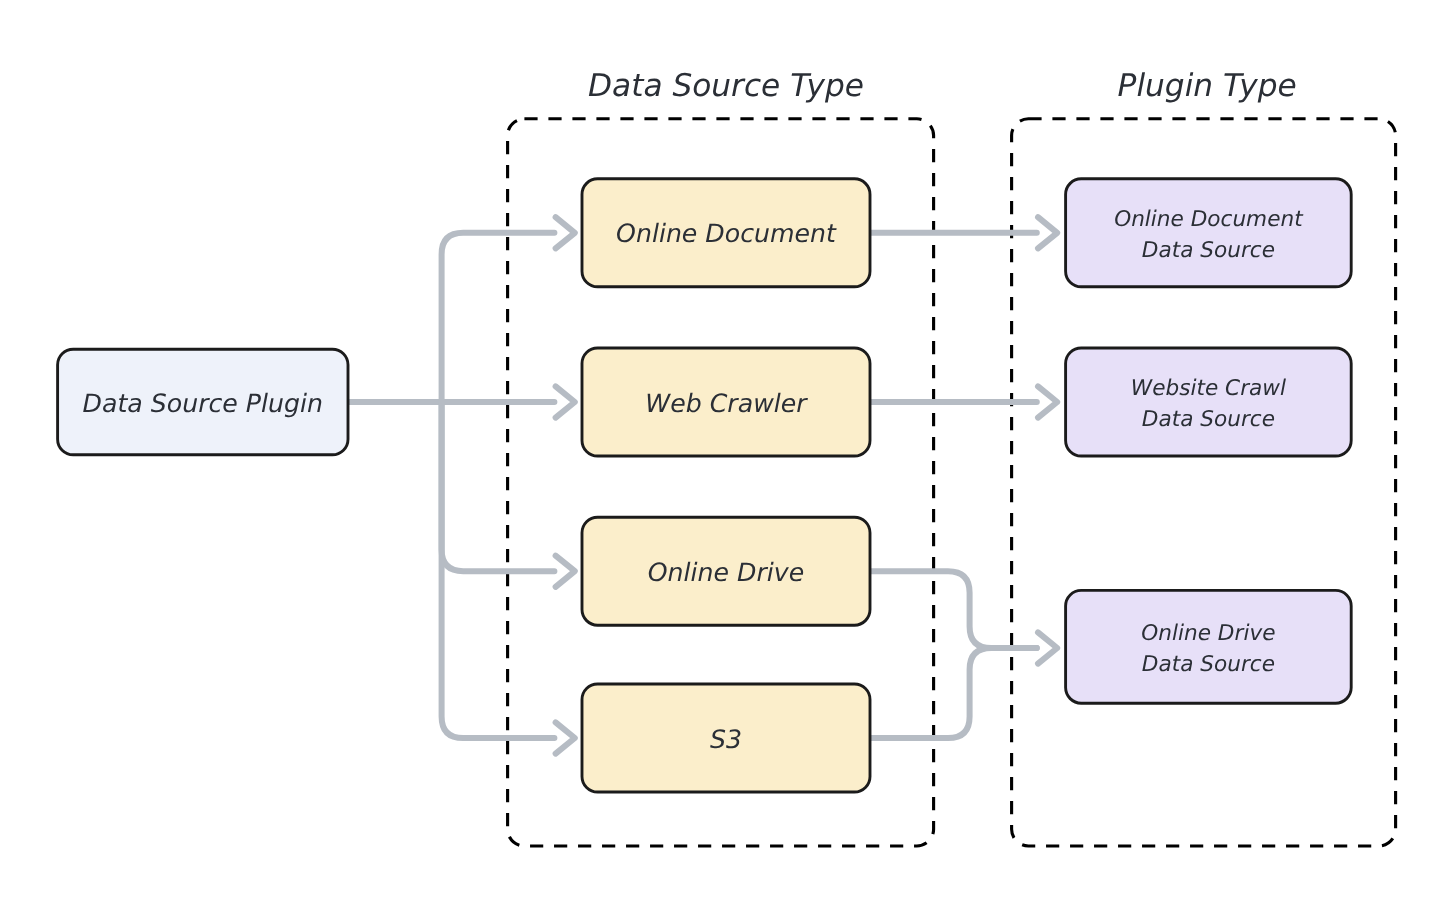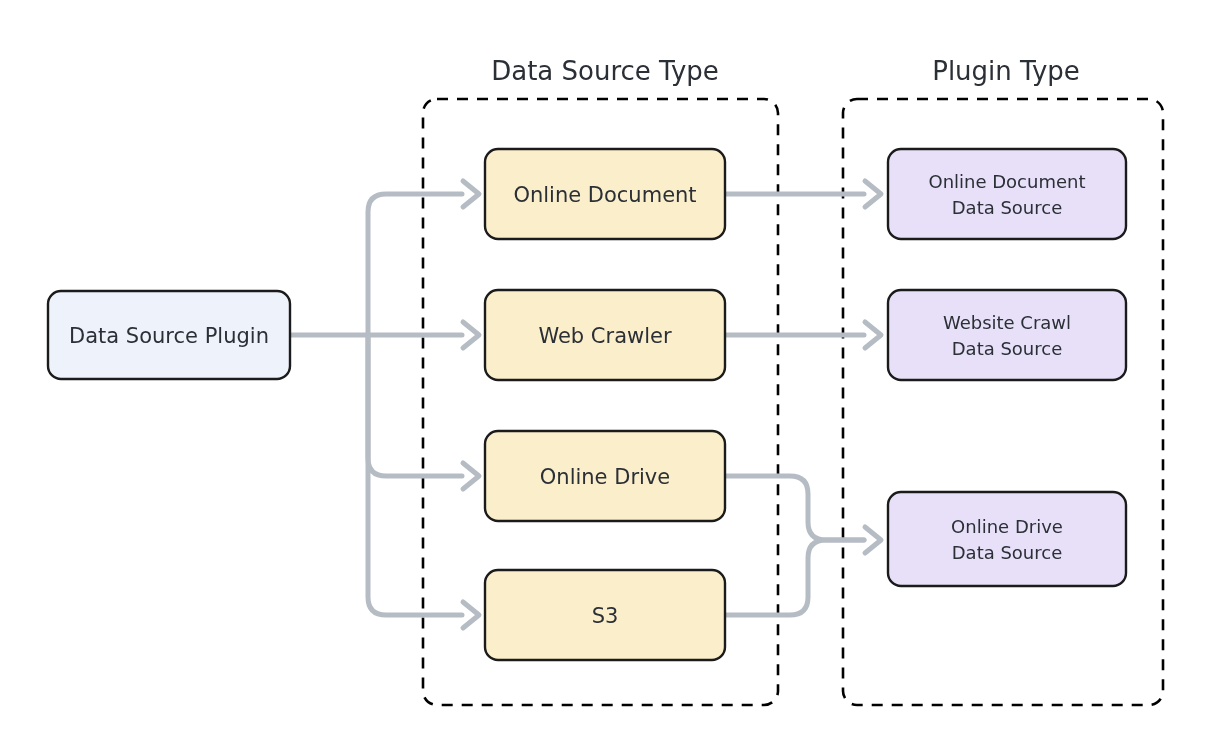--- a/index.html
+++ b/index.html
@@ -10,20 +10,21 @@
   body {
     width: 1212px;
     height: 748px;
     font-family: "DejaVu Sans", sans-serif;
     overflow: hidden;
   }
   #diagram-root {
     position: relative;
     width: 1212px;
     height: 748px;
+    font-style: italic;
   }
   svg.canvas {
     position: absolute;
     top: 0;
     left: 0;
     width: 1212px;
     height: 748px;
   }
   .group-title {
     font-family: "DejaVu Sans", sans-serif;

